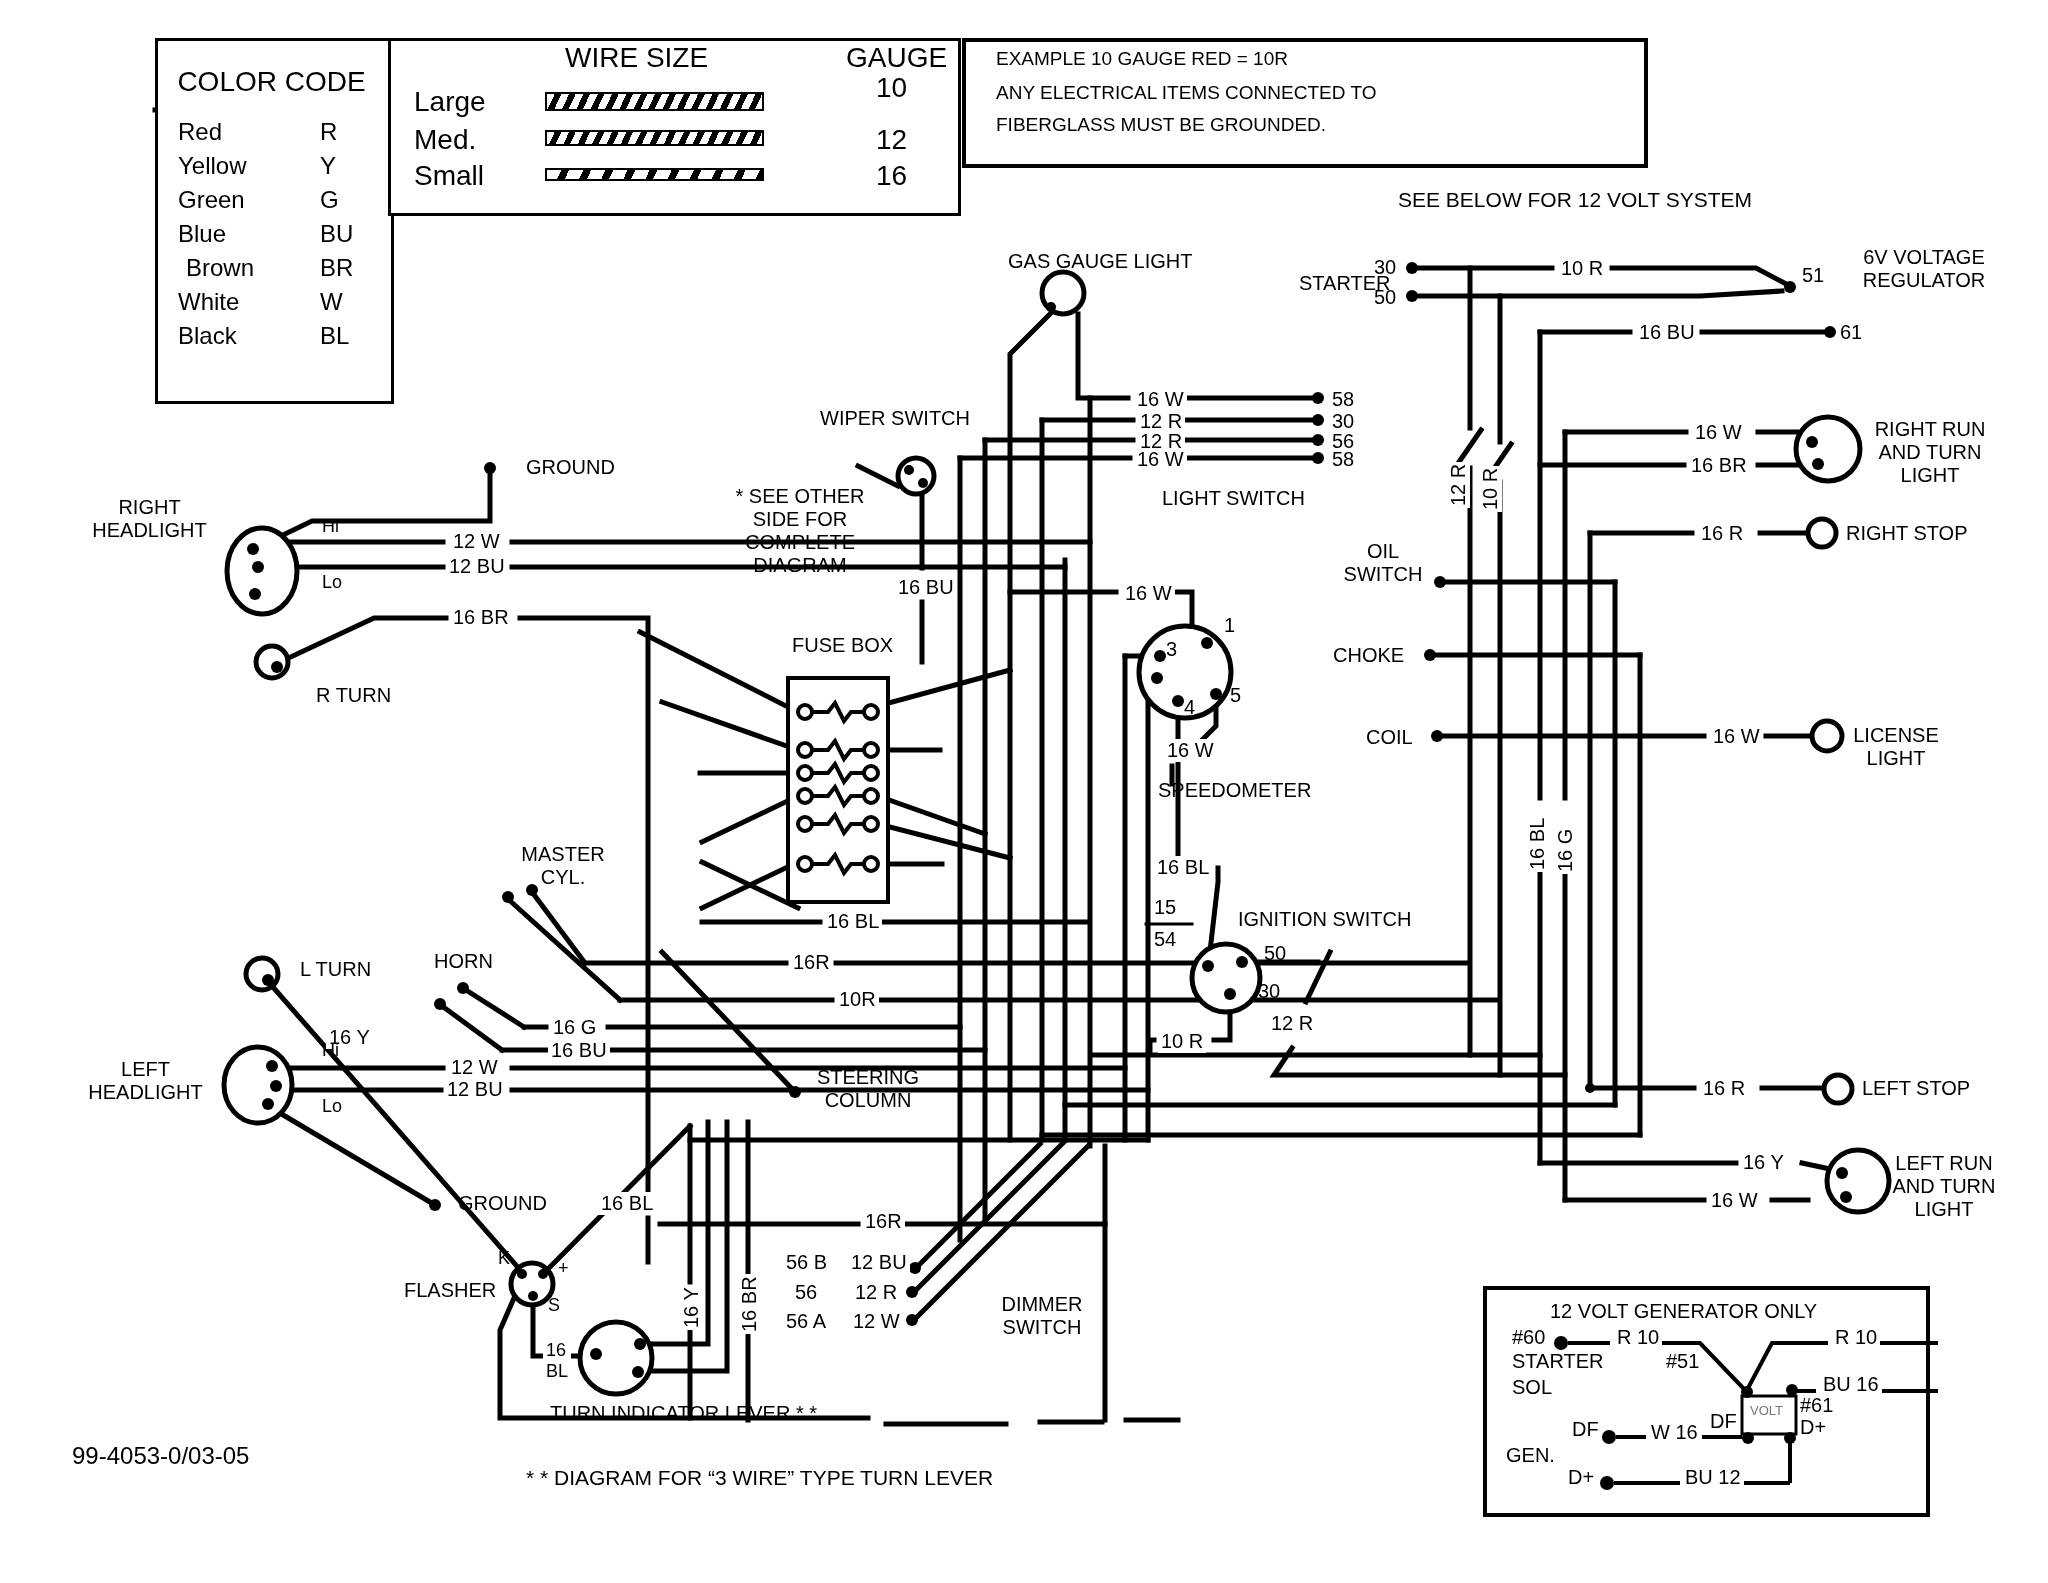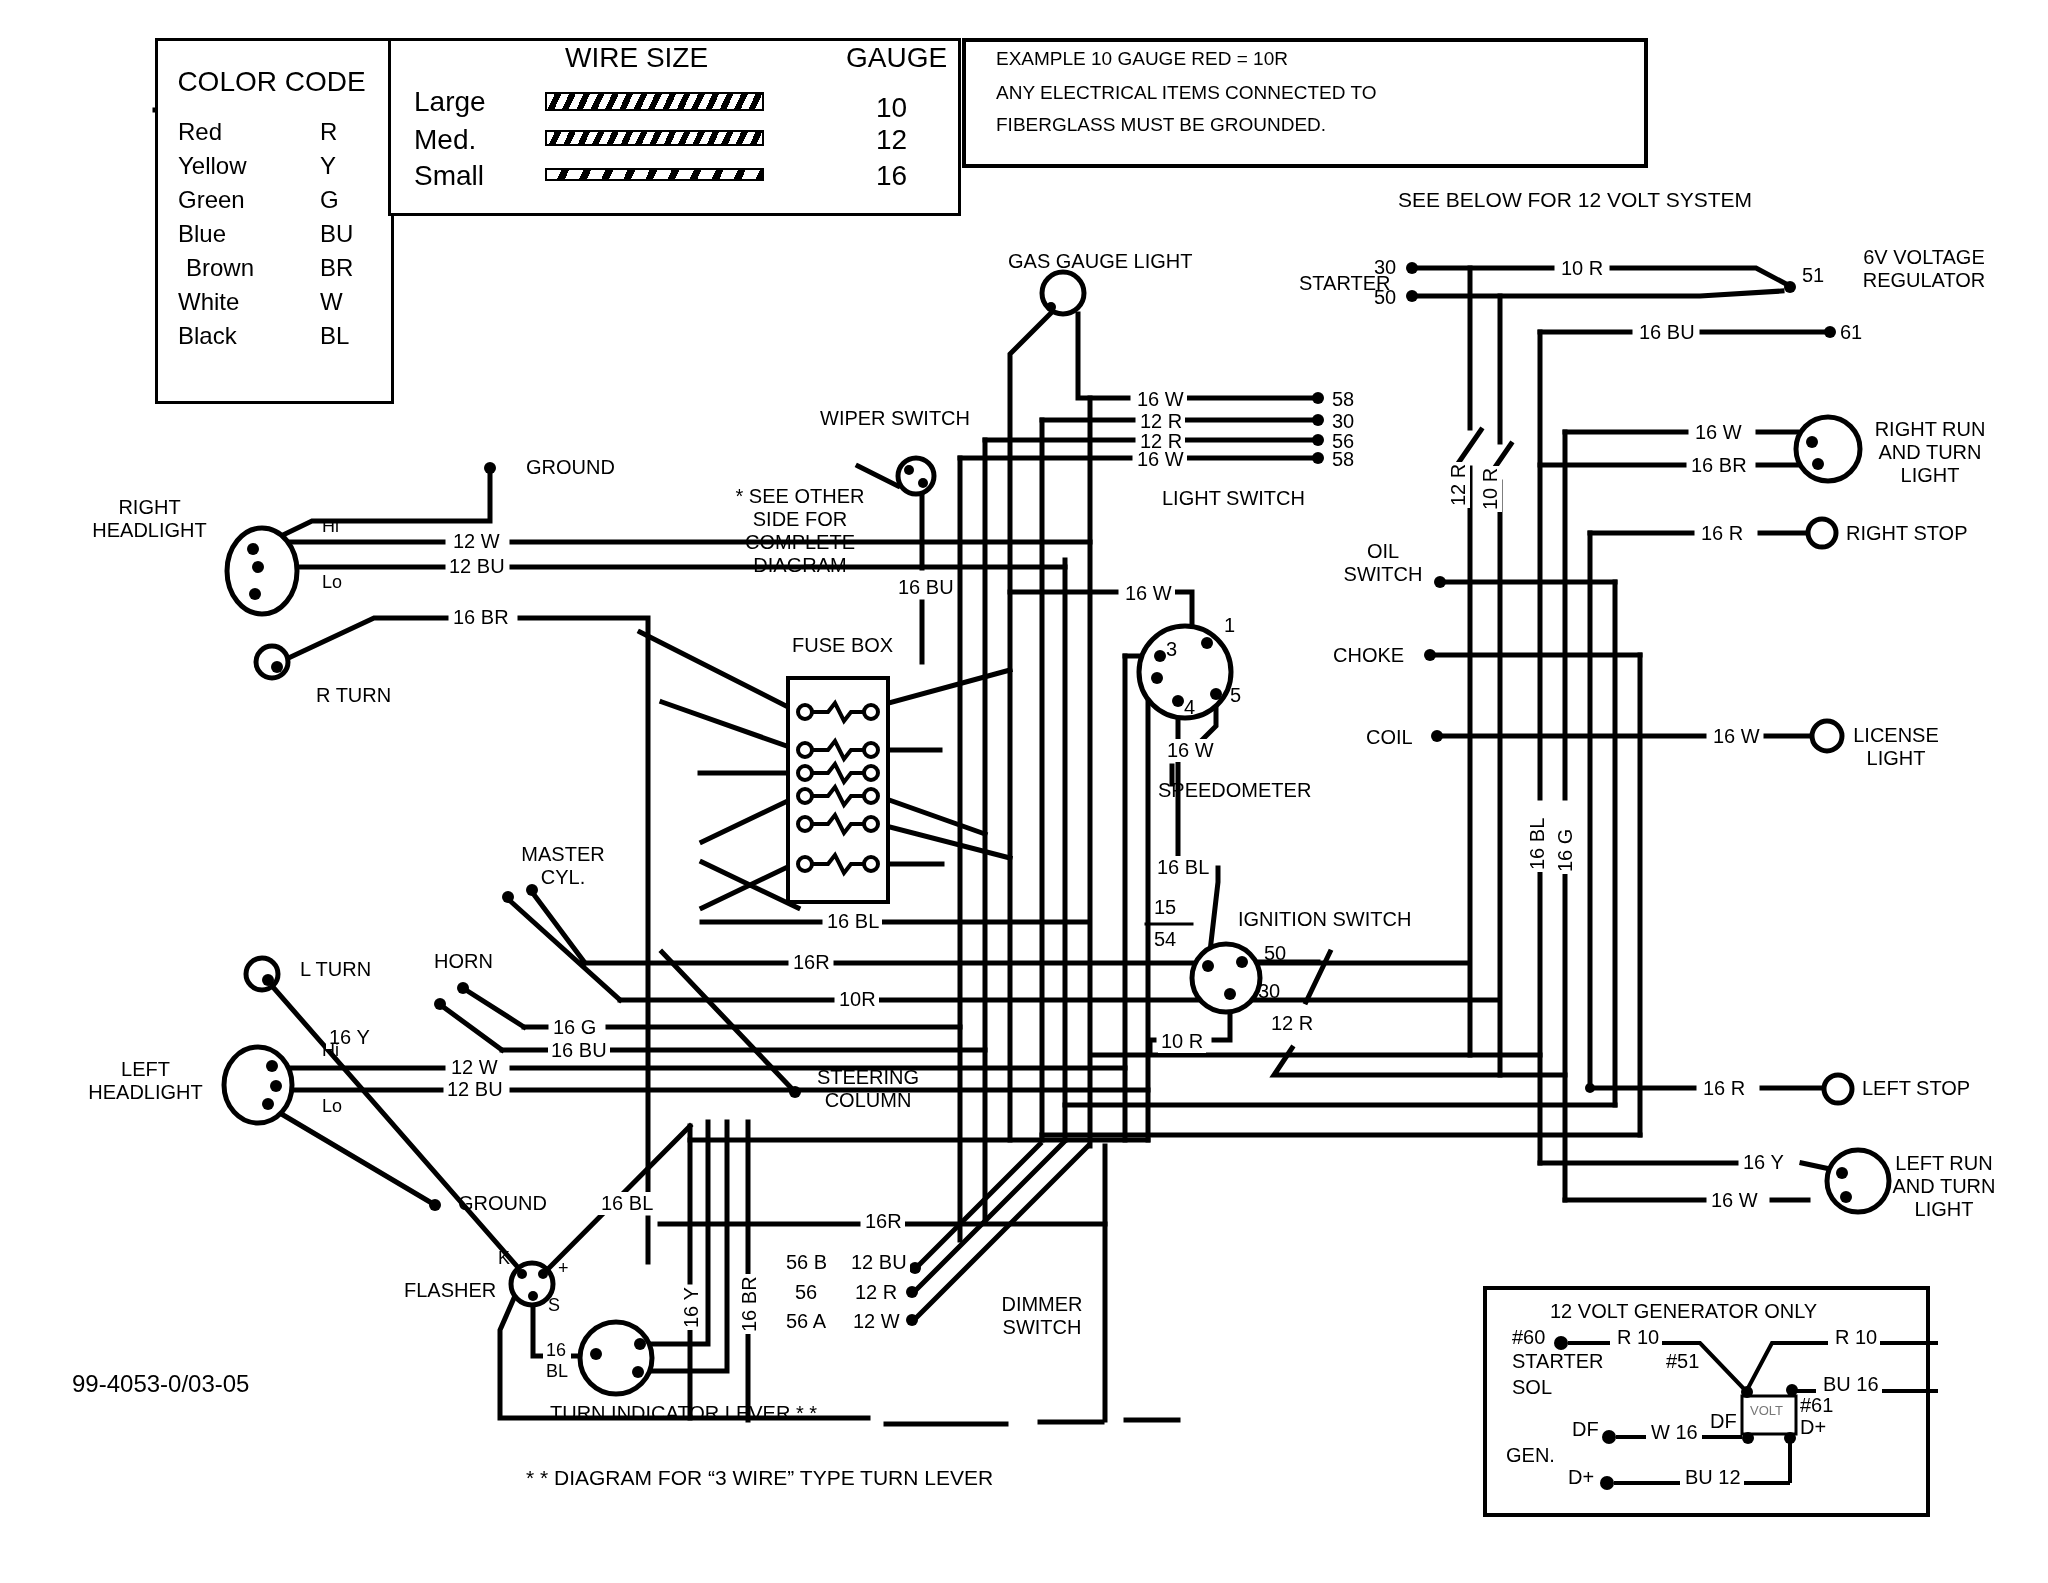--- a/index.html
+++ b/index.html
@@ -262,21 +262,21 @@
   <div class="lbl s27" style="left:178px;top:288px;">White</div>
   <div class="lbl s27" style="left:320px;top:288px;">W</div>
   <div class="lbl s27" style="left:178px;top:322px;">Black</div>
   <div class="lbl s27" style="left:320px;top:322px;">BL</div>
 
   <div class="box" style="left:388px;top:38px;width:567px;height:172px;"></div>
   <div class="lbl s28" style="left:565px;top:42px;">WIRE SIZE</div>
   <div class="lbl s28" style="left:846px;top:42px;">GAUGE</div>
   <div class="lbl s28" style="left:414px;top:86px;">Large</div>
   <div class="bar" style="left:545px;top:92px;width:215px;height:15px;"></div>
-  <div class="lbl s28" style="left:876px;top:92px;">10</div>
+  <div class="lbl s28" style="left:876px;top:72px;">10</div>
   <div class="lbl s28" style="left:414px;top:124px;">Med.</div>
   <div class="bar" style="left:545px;top:130px;width:215px;height:12px;"></div>
   <div class="lbl s28" style="left:876px;top:124px;">12</div>
   <div class="lbl s28" style="left:414px;top:160px;">Small</div>
   <div class="bar sm" style="left:545px;top:168px;width:215px;height:9px;"></div>
   <div class="lbl s28" style="left:876px;top:160px;">16</div>
 
   <div class="box" style="left:962px;top:38px;width:678px;height:122px;border-width:4px;"></div>
   <div class="lbl s29" style="left:996px;top:48px;">EXAMPLE 10 GAUGE RED = 10R</div>
   <div class="lbl s29" style="left:996px;top:82px;">ANY ELECTRICAL ITEMS CONNECTED TO</div>
@@ -421,16 +421,16 @@
   <div class="lbl" style="left:1750px;top:1404px;font-size:13px;color:#777;">VOLT</div>
   <div class="lbl" style="left:1800px;top:1394px;">#61</div>
   <div class="lbl" style="left:1572px;top:1418px;">DF</div>
   <div class="lbl wl" style="left:1648px;top:1421px;">W 16</div>
   <div class="lbl" style="left:1710px;top:1410px;">DF</div>
   <div class="lbl" style="left:1800px;top:1416px;">D+</div>
   <div class="lbl" style="left:1506px;top:1444px;">GEN.</div>
   <div class="lbl" style="left:1568px;top:1466px;">D+</div>
   <div class="lbl wl" style="left:1682px;top:1466px;">BU 12</div>
 
-  <div class="lbl s27" style="left:72px;top:1370px;text-align:right;">99-4053-0/03-05</div>
+  <div class="lbl s27" style="left:72px;top:1442px;text-align:right;">99-4053-0/03-05</div>
   <div class="lbl" style="left:526px;top:1466px;font-size:21px;">* * DIAGRAM FOR “3 WIRE” TYPE TURN LEVER</div>
 
 </div>
 
 </body></html>

